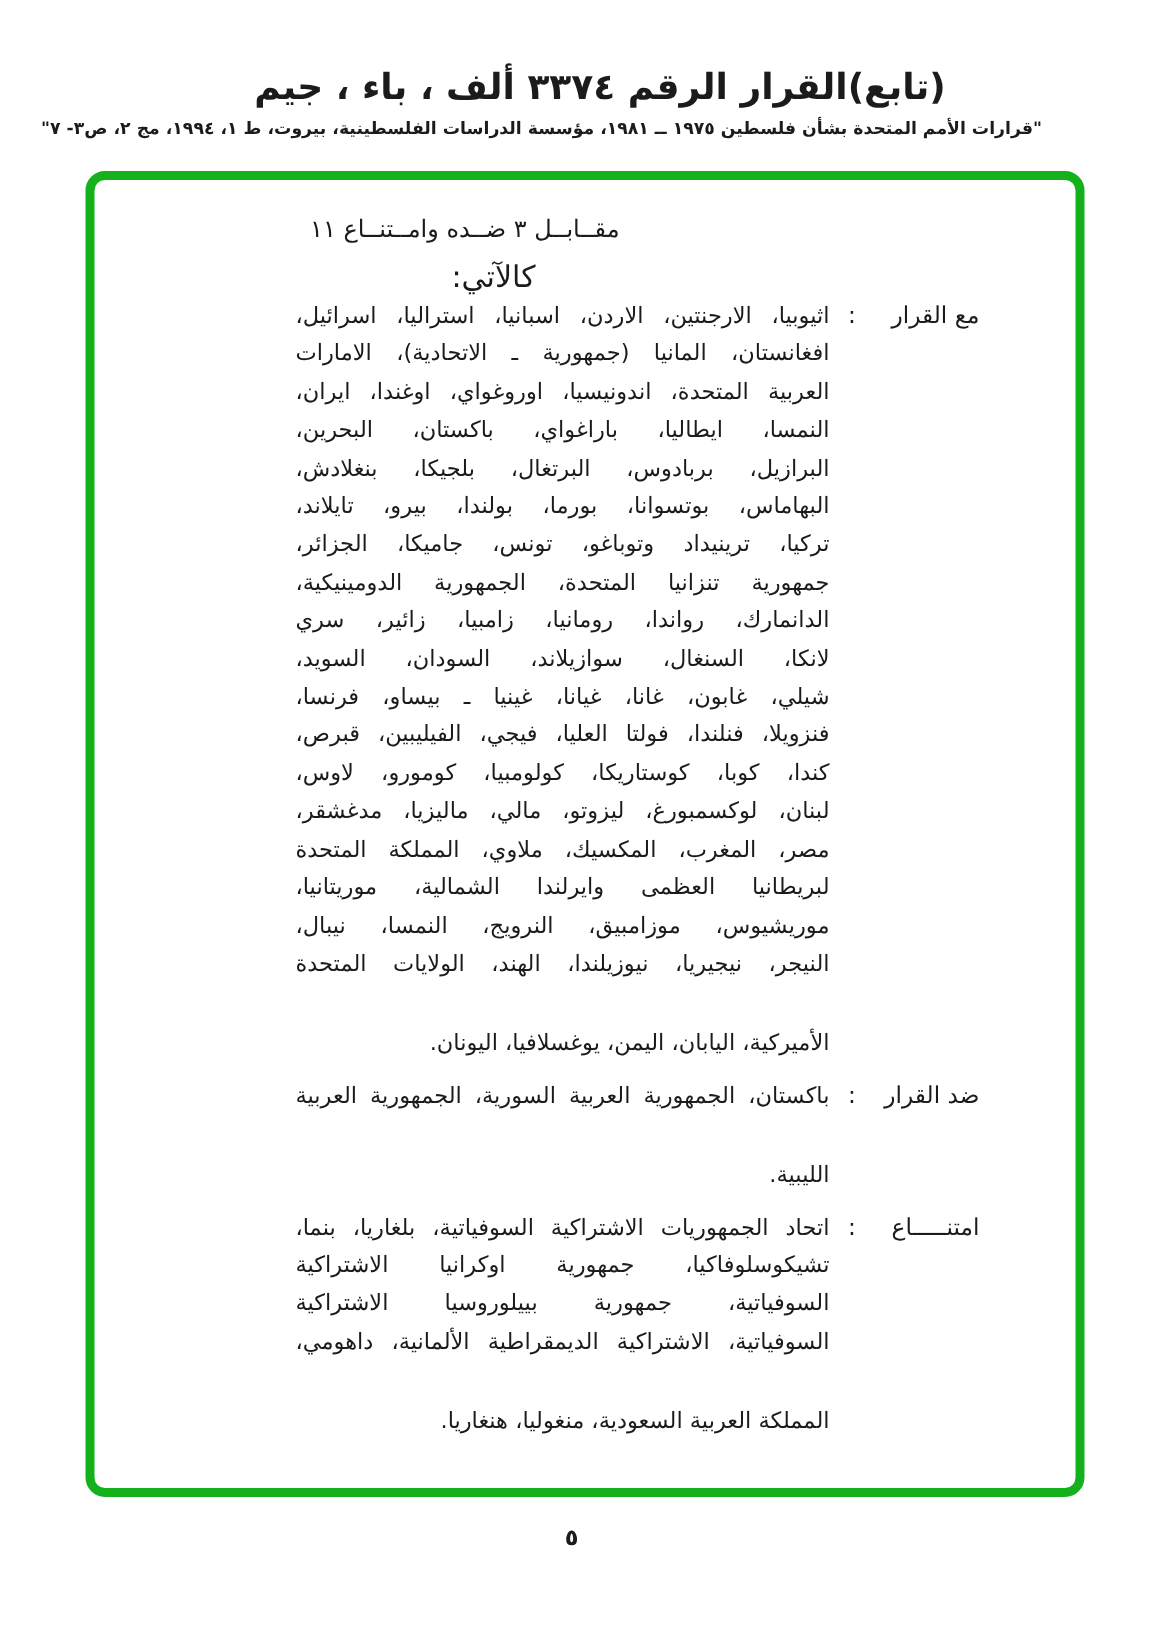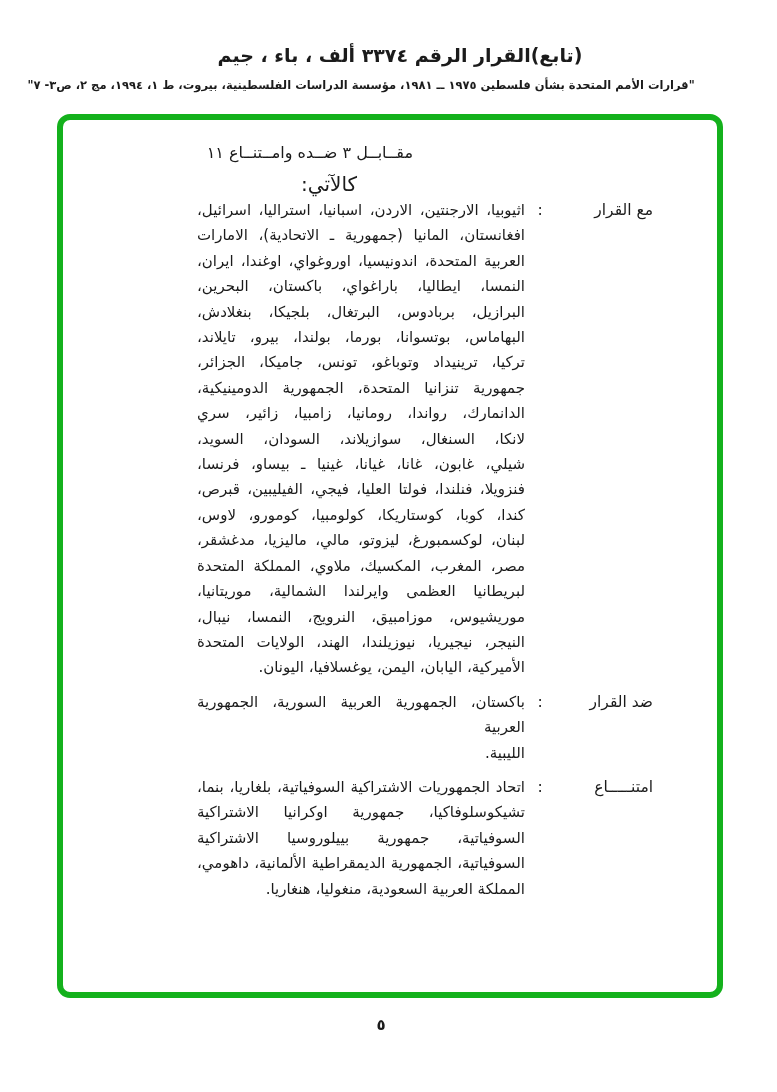--- a/index.html
+++ b/index.html
@@ -7,21 +7,21 @@
     position:relative;
     width:777px;height:1092px;
     background:#ffffff;
     font-family:"DejaVu Sans","Liberation Sans",sans-serif;
     color:#1b1b1b;
     overflow:hidden;
   }
   .doc-title{
     position:absolute;top:44px;left:23px;width:754px;
     text-align:center;direction:rtl;
-    font-size:19px;font-weight:bold;letter-spacing:0.5px;
+    font-size:24px;font-weight:bold;letter-spacing:0.5px;
   }
   .doc-subtitle{
     position:absolute;top:78px;left:0px;width:722px;
     text-align:center;direction:rtl;
     font-size:11.5px;font-weight:bold;
   }
   .highlight-box{
     position:absolute;
     left:57px;top:114px;
     width:654px;height:872px;     
@@ -43,38 +43,38 @@
   }
   .section-row{
     display:flex;flex-direction:row;direction:rtl;
     margin-bottom:9px;
   }
   .section-label{
     width:70px;flex:0 0 70px;
     text-align:right;
     font-size:15.5px;line-height:25.4px;
     white-space:nowrap;
-    margin-left:28px;
   }
   .section-colon{
     width:30px;flex:0 0 30px;
     text-align:center;
     font-size:15.5px;line-height:25.4px;
   }
   .section-text{
     flex:1 1 auto;width:356px;
   }
   .country-line{
     font-size:15px;line-height:25.4px;
     text-align:justify;text-align-last:justify;
     text-justify:inter-word;
     direction:rtl;
   }
   .country-line.last-line{
     text-align-last:right;
+    margin-top:28px;
   }
   .page-number{
     position:absolute;top:1016px;left:0px;width:762px;
     text-align:center;
     font-size:15px;font-weight:bold;direction:rtl;
   }
 </style>
 </head>
 <body>
 
@@ -124,21 +124,21 @@
           <div class="country-line last-line">الليبية.</div>
         </div>
       </div>
       <div class="section-row">
         <div class="section-label">امتنـــــاع</div>
         <div class="section-colon">:</div>
         <div class="section-text">
           <div class="country-line">اتحاد الجمهوريات الاشتراكية السوفياتية، بلغاريا، بنما،</div>
           <div class="country-line">تشيكوسلوفاكيا، جمهورية اوكرانيا الاشتراكية</div>
           <div class="country-line">السوفياتية، جمهورية بييلوروسيا الاشتراكية</div>
-          <div class="country-line">السوفياتية، الجمهورية الديمقراطية الألمانية، داهومي،</div>
+          <div class="country-line">السوفياتية، الاشتراكية الديمقراطية الألمانية، داهومي،</div>
           <div class="country-line last-line">المملكة العربية السعودية، منغوليا، هنغاريا.</div>
         </div>
       </div>
     </div>
 
   <div class="page-number">٥</div>
 
 </div>
 
 </body></html>

